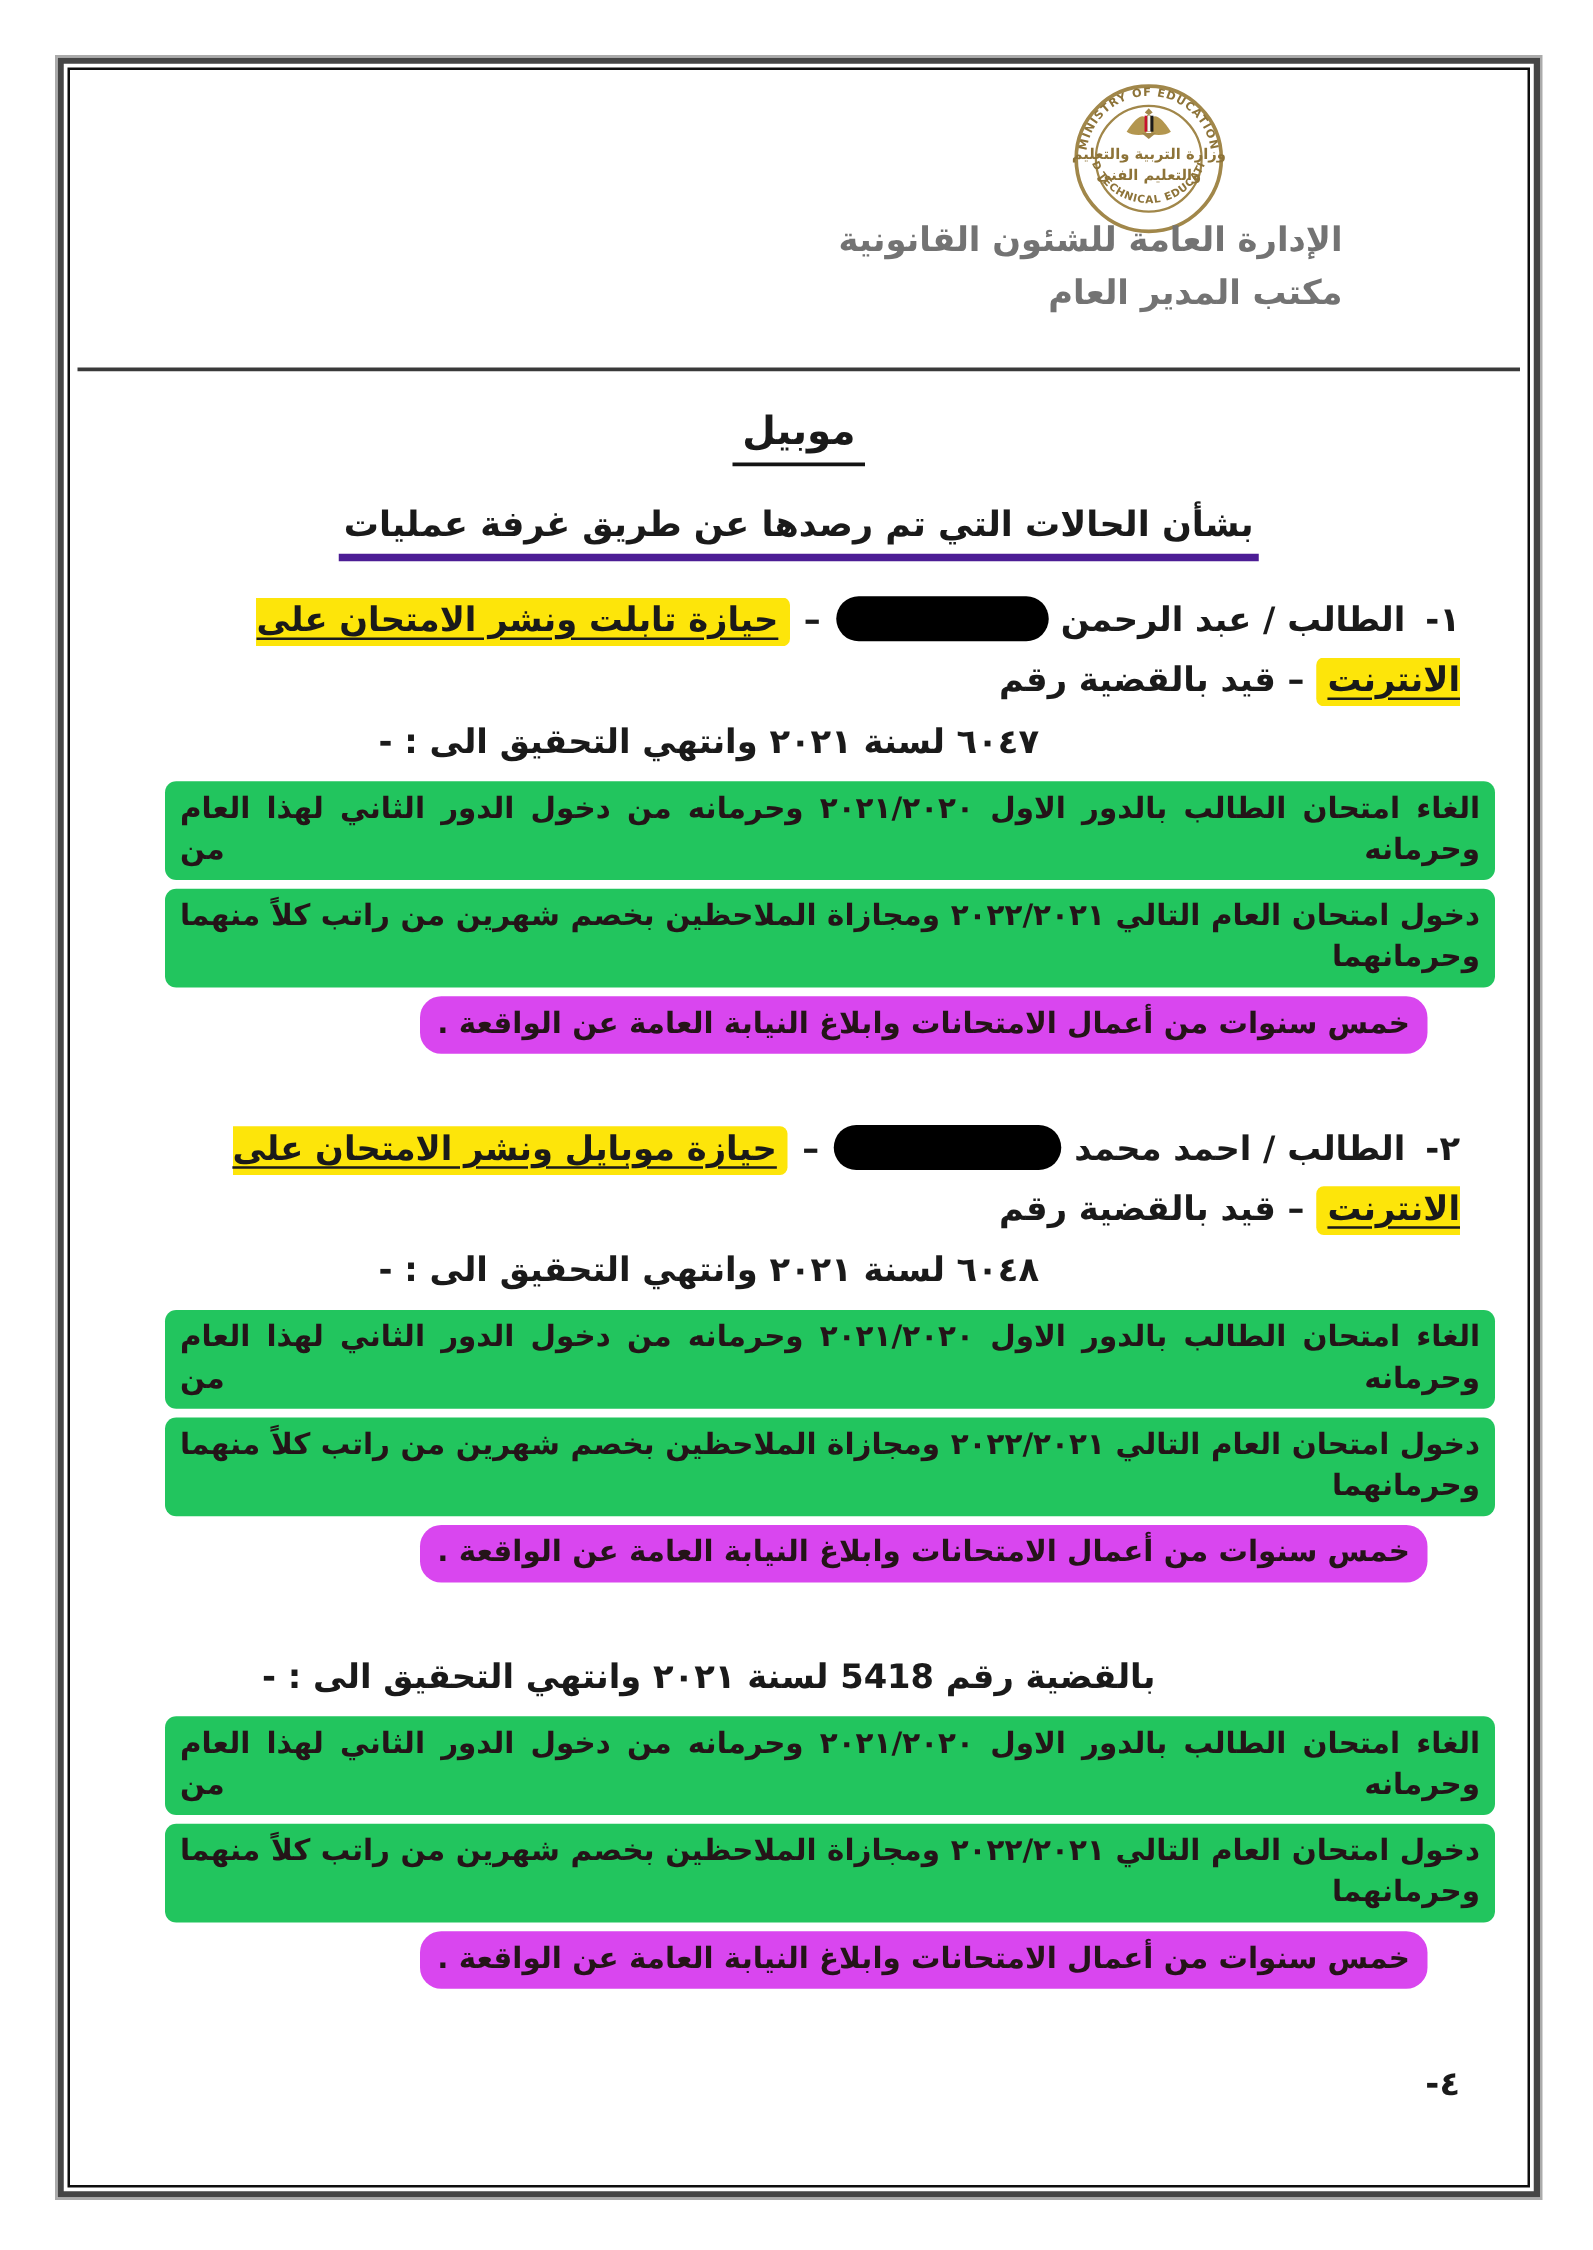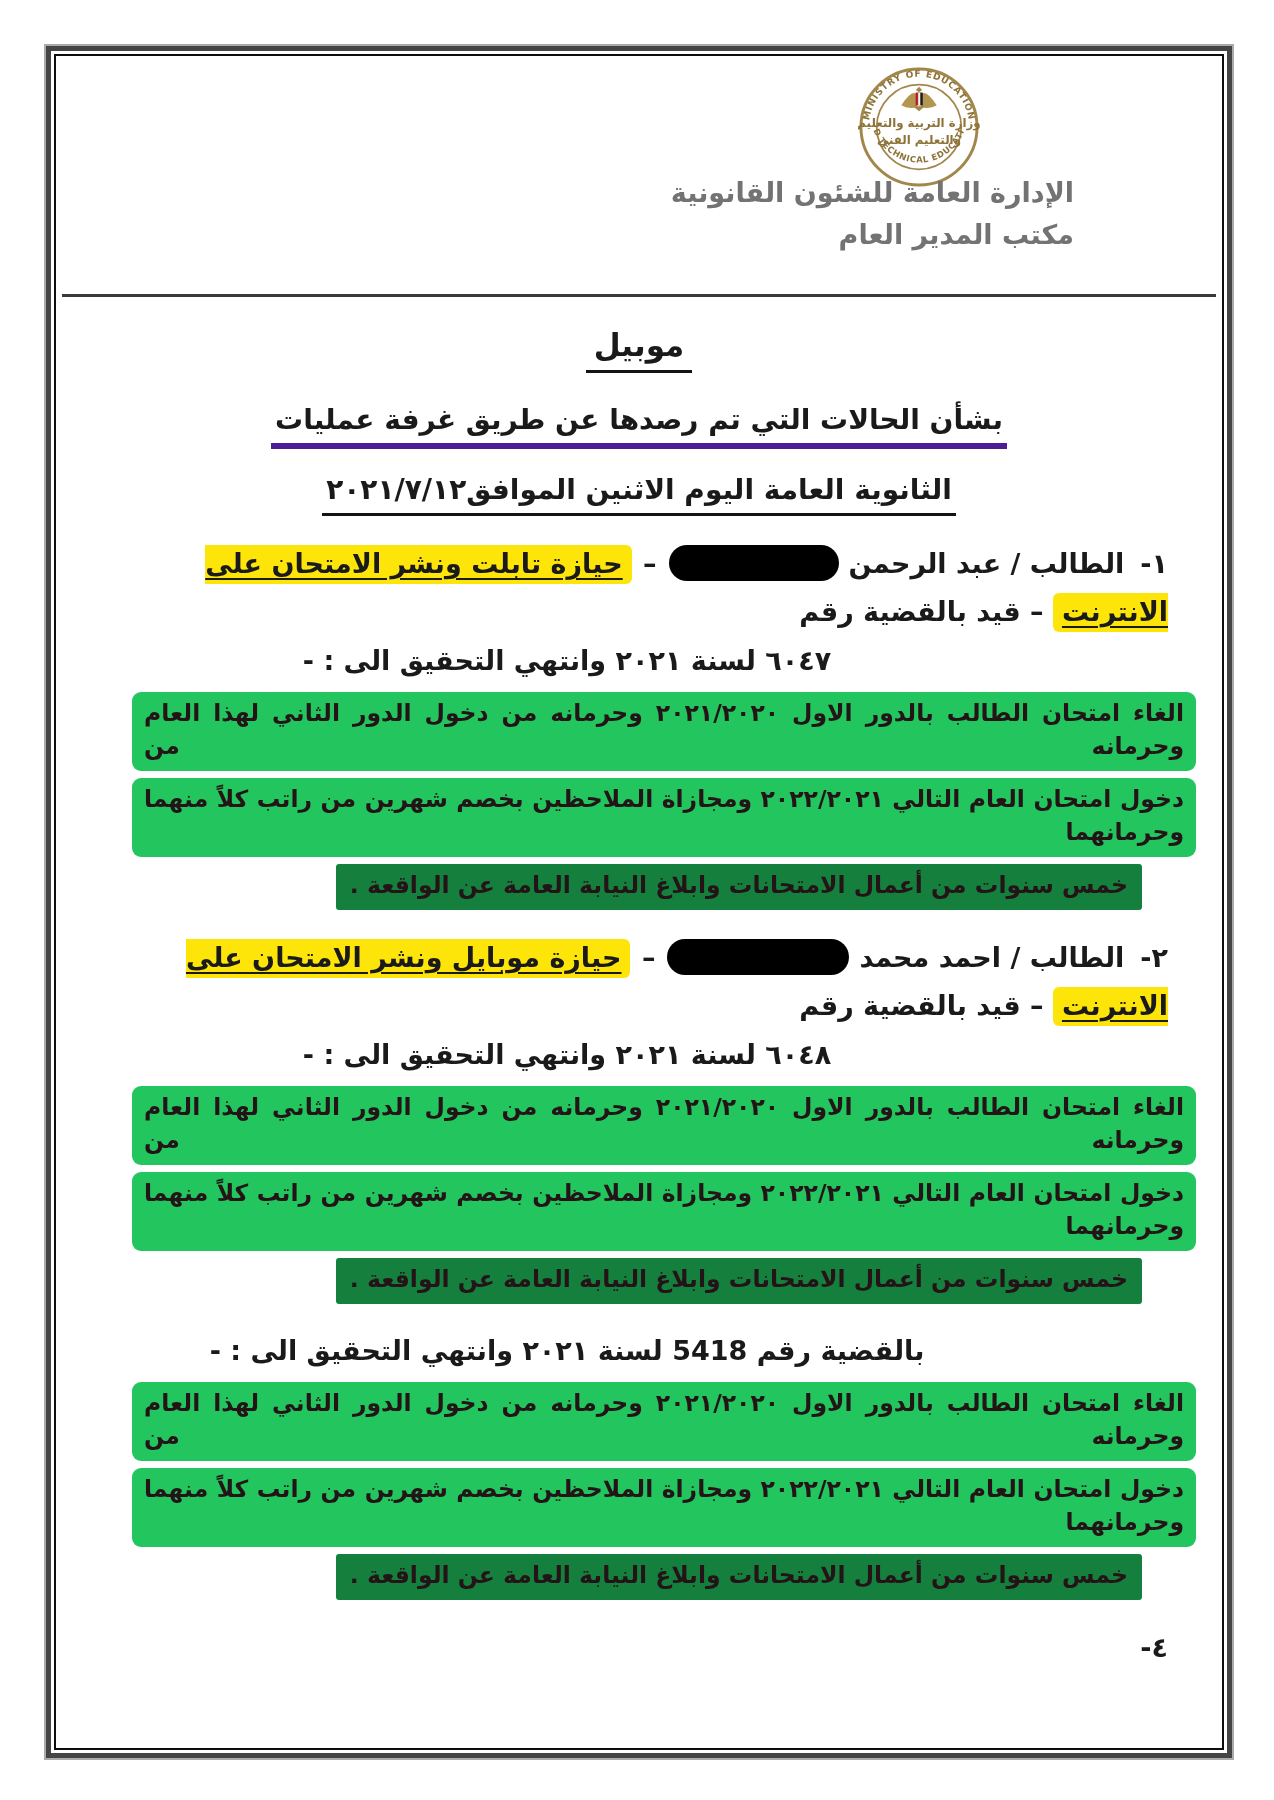--- a/index.html
+++ b/index.html
@@ -39,21 +39,21 @@
     display: inline-block; font-size: 28px;
     border-bottom: 6px solid #4c1d95; padding: 0 4px 7px;
   }
   .session-wrap { margin-top: 24px; }
   .session-text {
     display: inline-block; font-size: 28px;
     border-bottom: 3px solid #141414; padding: 0 4px 7px;
   }
   .cases { direction: rtl; margin-top: 14px; }
   .case { margin-top: 24px; }
-  .case + .case { margin-top: 24px; }
+  .case + .case { margin-top: 53px; }
   .case-line1 {
     font-size: 27px; line-height: 48px;
     text-align: right; padding: 0 54px 0 66px;
   }
   .case-num { display: inline-block; margin-left: 16px; }
   .redact {
     display: inline-block; height: 36px; background: #000000;
     border-radius: 18px; vertical-align: middle;
     margin: -6px 10px 0 10px;
   }
@@ -71,21 +71,21 @@
   }
   .penalties { margin-top: 8px; padding: 0 26px 0 76px; }
   .pline {
     display: block; background: #22c55e; border-radius: 9px;
     padding: 5px 12px 8px; margin-top: 7px;
     font-size: 23.5px; line-height: 33px; color: #241418;
     text-align: justify; text-align-last: justify; text-justify: inter-word;
   }
   .pline-last-wrap { text-align: right; padding-right: 54px; margin-top: 7px; }
   .pline-last {
-    display: inline-block; background: #15803d; border-radius: 3px;
+    display: inline-block; background: #d946ef; border-radius: 17px;
     padding: 5px 14px 8px;
     font-size: 23.5px; line-height: 33px; color: #241418;
   }
   svg text { font-family: "DejaVu Sans", sans-serif; }
 </style>
 </head>
 <body>
 
 <div class="frame">
   <div class="frame-inner">
@@ -126,23 +126,20 @@
     <div class="divider"></div>
 
     <div class="center-line title-wrap">
       <span class="title-text">موبيل</span>
     </div>
 
     <div class="center-line subtitle-wrap">
       <span class="subtitle-text">بشأن الحالات التي تم رصدها عن طريق غرفة عمليات</span>
     </div>
 
-    <div class="center-line session-wrap">
-      <span class="session-text">الثانوية العامة اليوم الاثنين الموافق٢٠٢١/٧/١٢</span>
-    </div>
 
     <div class="cases">
 
       <div class="case">
         <div class="case-line1">
           <span class="case-num">١-</span><span>الطالب / عبد الرحمن</span><span class="redact" style="width:170px"></span><span class="dash">–</span> <span class="hl-y">حيازة تابلت ونشر الامتحان على الانترنت</span> <span>– قيد بالقضية رقم</span>
         </div>
         <div class="case-line2">٦٠٤٧ لسنة ٢٠٢١ وانتهي التحقيق الى : -</div>
         <div class="penalties">
           <span class="pline">الغاء امتحان الطالب بالدور الاول ٢٠٢١/٢٠٢٠ وحرمانه من دخول الدور الثاني لهذا العام وحرمانه من</span>

